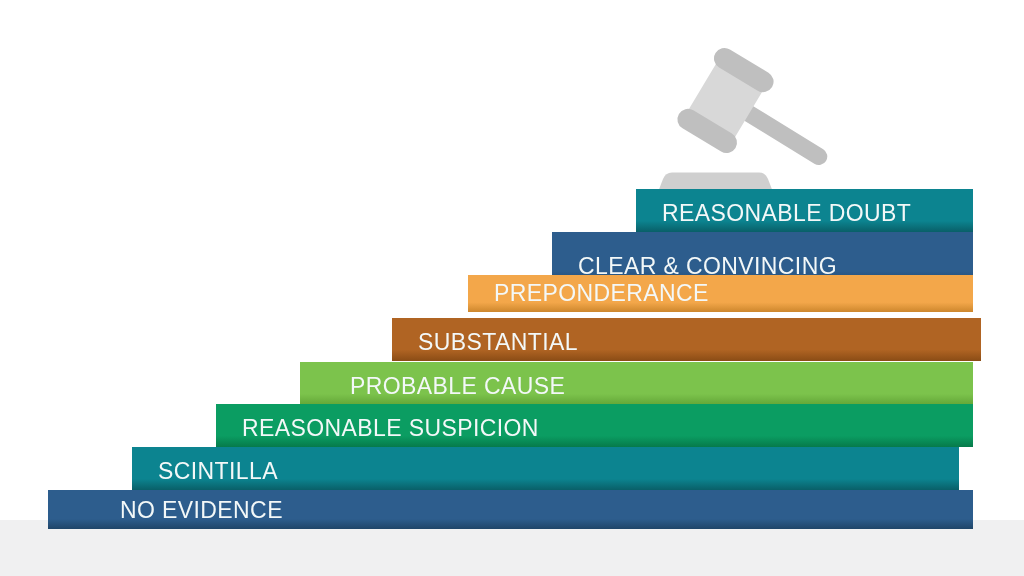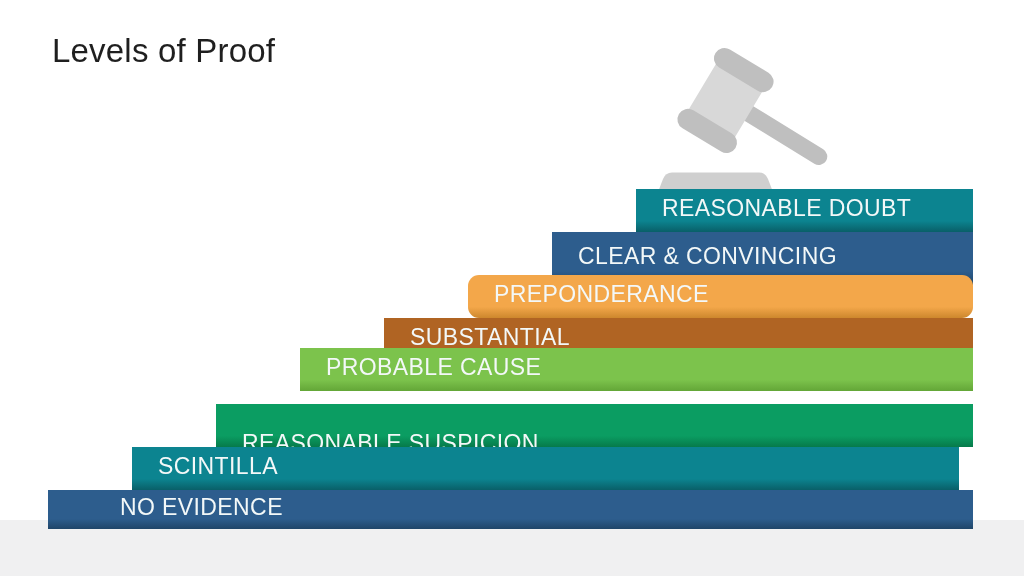--- a/index.html
+++ b/index.html
@@ -43,38 +43,37 @@
   .stairs {
     position: absolute;
     left: 0; top: 0;
     width: 1024px; height: 576px;
     z-index: 2;
   }
 
   .bar {
     position: absolute;
     display: flex;
-    align-items: center;
+    align-items: flex-end;
   }
 
   .bar-label {
     padding-left: 26px;
     padding-bottom: 5px;
     font-size: 23px;
     font-weight: 400;
     letter-spacing: 0.4px;
     white-space: nowrap;
   }
 </style>
 </head>
 <body>
 
 <div class="slide" style="background: rgb(255, 255, 255);">
 
-  <h1 class="title" style="color: rgb(31, 31, 31);">Levels of Proof</h1>
 
   <svg class="gavel" viewBox="640 45 210 150" xmlns="http://www.w3.org/2000/svg">
 
     <rect x="732.5" y="126" width="101" height="17" rx="8.5" transform="rotate(31.6 783 134.5)" style="fill: rgb(191, 191, 191);"></rect>
 
     <g transform="rotate(31 725.5 100.5)">
       <rect x="698.5" y="61.5" width="54" height="78" rx="6" style="fill: rgb(216, 216, 216);"></rect>
       <rect x="692.5" y="54.5" width="66" height="21" rx="10.5" style="fill: rgb(191, 191, 191);"></rect>
       <rect x="692.5" y="125.5" width="66" height="21" rx="10.5" style="fill: rgb(191, 191, 191);"></rect>
     </g>
@@ -86,29 +85,29 @@
 
   <div class="stairs">
     <div class="bar" style="left: 636px; top: 189px; width: 337px; height: 43px; background: linear-gradient(rgb(12, 132, 144) 0%, rgb(12, 132, 144) 74%, rgb(9, 95, 104) 100%);">
       <span class="bar-label" style="color: rgb(243, 248, 248);">REASONABLE DOUBT</span>
     </div>
 
     <div class="bar" style="left: 552px; top: 232px; width: 421px; height: 53px; background: linear-gradient(rgb(45, 93, 141) 0%, rgb(45, 93, 141) 74%, rgb(31, 69, 104) 100%);">
       <span class="bar-label" style="color: rgb(243, 248, 248);">CLEAR &amp; CONVINCING</span>
     </div>
 
-    <div class="bar" style="left: 468px; top: 275px; width: 505px; height: 43px; background: linear-gradient(rgb(243, 167, 74) 0%, rgb(243, 167, 74) 74%, rgb(205, 135, 45) 100%); border-radius: 11px;">
+    <div class="bar" style="left: 468px; top: 275px; width: 505px; height: 37px; background: linear-gradient(rgb(243, 167, 74) 0%, rgb(243, 167, 74) 74%, rgb(205, 135, 45) 100%);">
       <span class="bar-label" style="color: rgb(243, 248, 248);">PREPONDERANCE</span>
     </div>
 
-    <div class="bar" style="left: 384px; top: 318px; width: 589px; height: 43px; background: linear-gradient(rgb(176, 100, 35) 0%, rgb(176, 100, 35) 74%, rgb(138, 76, 21) 100%);">
+    <div class="bar" style="left: 392px; top: 318px; width: 589px; height: 43px; background: linear-gradient(rgb(176, 100, 35) 0%, rgb(176, 100, 35) 74%, rgb(138, 76, 21) 100%);">
       <span class="bar-label" style="color: rgb(243, 248, 248);">SUBSTANTIAL</span>
     </div>
 
-    <div class="bar" style="left: 300px; top: 348px; width: 673px; height: 43px; background: linear-gradient(rgb(124, 195, 76) 0%, rgb(124, 195, 76) 74%, rgb(99, 166, 55) 100%);">
+    <div class="bar" style="left: 300px; top: 362px; width: 673px; height: 43px; background: linear-gradient(rgb(124, 195, 76) 0%, rgb(124, 195, 76) 74%, rgb(99, 166, 55) 100%); padding-left: 24px;">
       <span class="bar-label" style="color: rgb(243, 248, 248);">PROBABLE CAUSE</span>
     </div>
 
     <div class="bar" style="left: 216px; top: 404px; width: 757px; height: 43px; background: linear-gradient(rgb(11, 157, 98) 0%, rgb(11, 157, 98) 74%, rgb(6, 122, 74) 100%);">
       <span class="bar-label" style="color: rgb(243, 248, 248); margin-top: 40px;">REASONABLE SUSPICION</span>
     </div>
 
     <div class="bar" style="left: 132px; top: 447px; width: 827px; height: 43px; background: linear-gradient(rgb(12, 132, 144) 0%, rgb(12, 132, 144) 74%, rgb(9, 95, 104) 100%);">
       <span class="bar-label" style="color: rgb(243, 248, 248);">SCINTILLA</span>
     </div>

